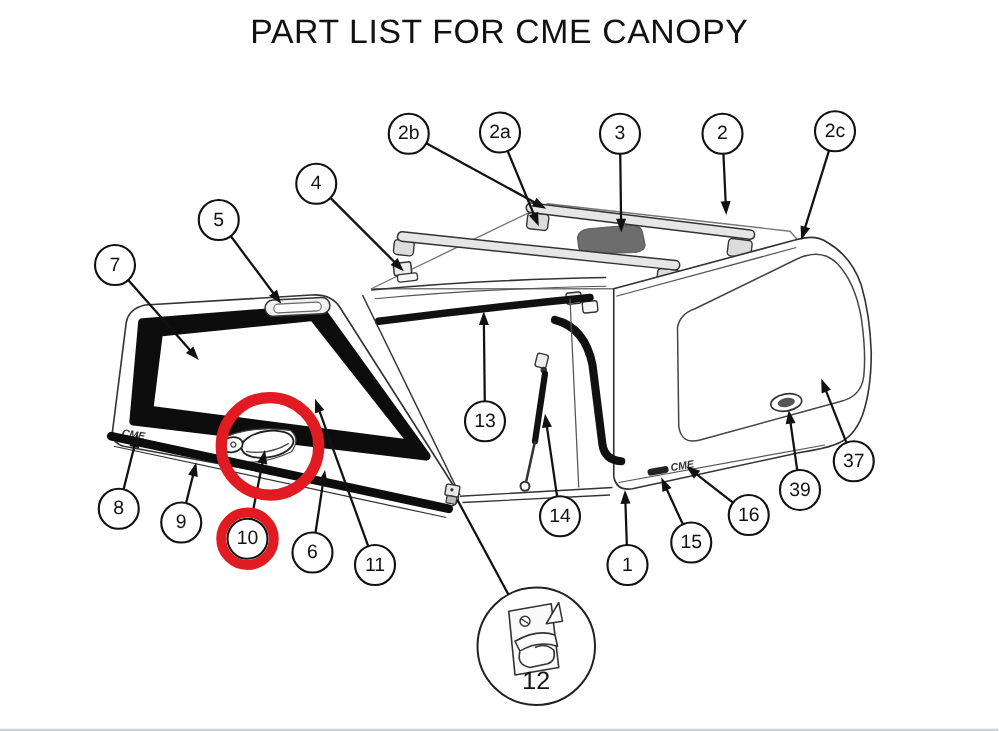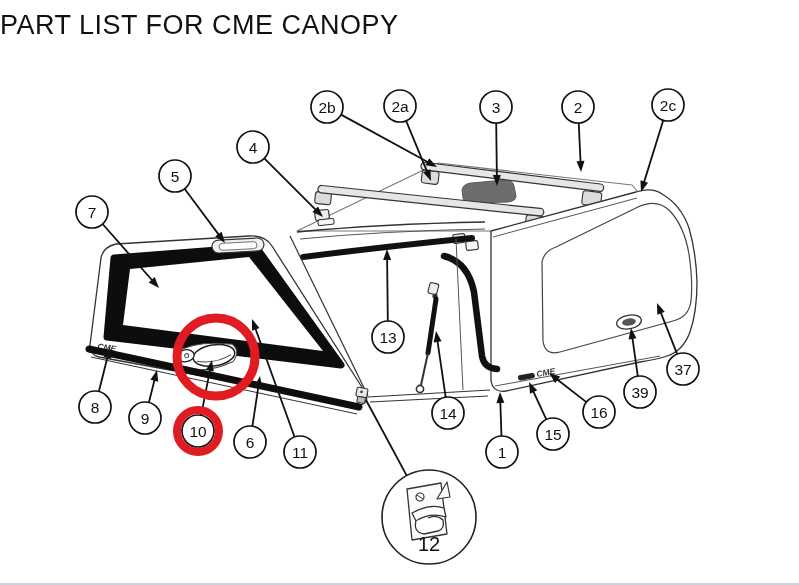--- a/index.html
+++ b/index.html
@@ -7,21 +7,21 @@
     position:relative;
     width:799px;height:585px;
     background:#ffffff;
     font-family:"Liberation Sans", sans-serif;
     overflow:hidden;
     border-bottom:2px solid #cdd3d7;
     box-sizing:border-box;
   }
   #title{
     position:absolute;top:10px;left:0;width:100%;
-    text-align:left;
+    text-align:center;
     font-size:27px;font-weight:400;letter-spacing:.5px;
     color:#111;margin:0;
   }
   svg{position:absolute;top:0;left:0;}
   text.logo{font-style:italic;font-weight:bold;fill:#333;}
 </style>
 </head>
 <body>
 
 <div id="page">

